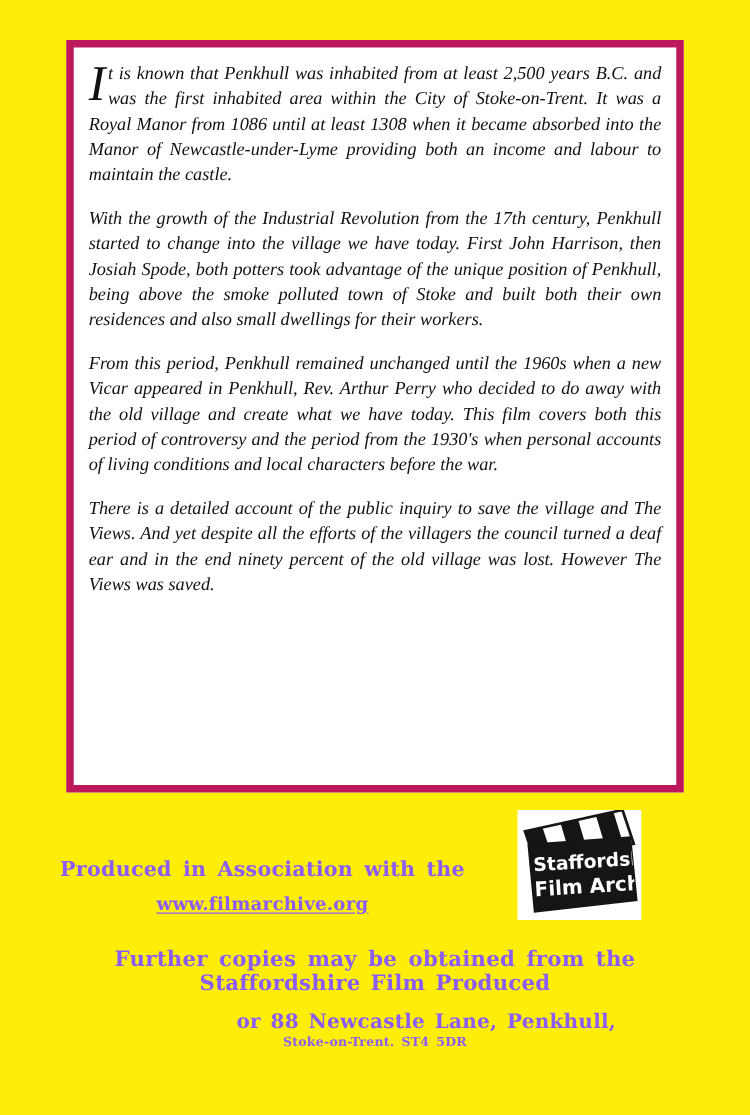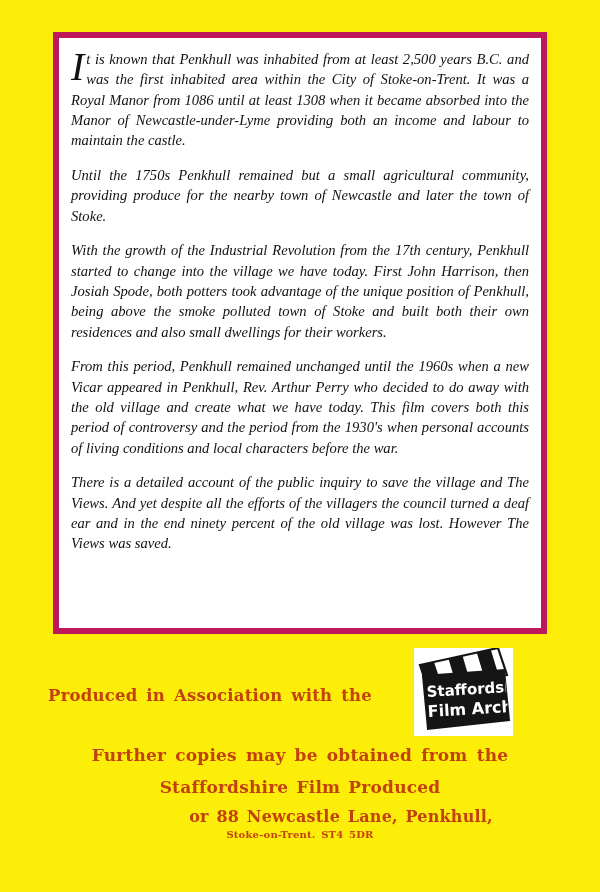--- a/index.html
+++ b/index.html
@@ -57,21 +57,21 @@
     position: absolute;
     left: 0;
     top: 634px;
     width: 600px;
     height: 258px;
   }
 
   .credit-line {
     font-family: "DejaVu Serif", serif;
     font-weight: bold;
-    color: #c2410c;
+    color: #8b5cf6;
     text-align: center;
     width: 100%;
     position: absolute;
     letter-spacing: 0.2px;
   }
 
   #produced-line {
     top: 52px;
     left: 0;
     width: 420px;
@@ -82,21 +82,21 @@
   #website-line {
     top: 81px;
     left: 0;
     width: 420px;
     font-size: 14.5px;
     text-decoration: underline;
     text-underline-offset: 2px;
   }
 
   #further-line {
-    top: 111px;
+    top: 124px;
     font-size: 17px;
     word-spacing: 3px;
   }
   #archive-line {
     top: 143px;
     font-size: 17px;
     word-spacing: 2px;
   }
   #address-line1 {
     top: 173px;
@@ -126,30 +126,30 @@
     height: 88px;
     background: #FFFFFF;
   }
   #logo svg { display: block; }
 </style>
 </head>
 <body>
 
 <div id="text-panel">
   <p class="para first">It is known that Penkhull was inhabited from at least 2,500 years B.C. and was the first inhabited area within the City of Stoke-on-Trent. It was a Royal Manor from 1086 until at least 1308 when it became absorbed into the Manor of Newcastle-under-Lyme providing both an income and labour to maintain the castle.</p>
-  <p class="para">Until the 1750s Penkhull remained but a small agricultural community, providing produce for the nearby town of Newcastle and later the town of Stoke.</p>
   <p class="para">With the growth of the Industrial Revolution from the 17th century, Penkhull started to change into the village we have today. First John Harrison, then Josiah Spode, both potters took advantage of the unique position of Penkhull, being above the smoke polluted town of Stoke and built both their own residences and also small dwellings for their workers.</p>
   <p class="para">From this period, Penkhull remained unchanged until the 1960s when a new Vicar appeared in Penkhull, Rev. Arthur Perry who decided to do away with the old village and create what we have today. This film covers both this period of controversy and the period from the 1930's when personal accounts of living conditions and local characters before the war.</p>
   <p class="para">There is a detailed account of the public inquiry to save the village and The Views. And yet despite all the efforts of the villagers the council turned a deaf ear and in the end ninety percent of the old village was lost. However The Views was saved.</p>
 </div>
 
 <div id="credits">
 
   <div class="credit-line" id="produced-line">Produced in Association with the</div>
 
+  <div class="credit-line" id="website-line">www.filmarchive.org</div>
 
   <div class="credit-line" id="further-line">Further copies may be obtained from the</div>
 
   <div class="credit-line" id="archive-line">Staffordshire Film Produced</div>
 
   <div class="credit-line" id="address-line1">or 88 Newcastle Lane, Penkhull,</div>
 
   <div class="credit-line" id="address-line2">Stoke-on-Trent. ST4 5DR</div>
 
 

